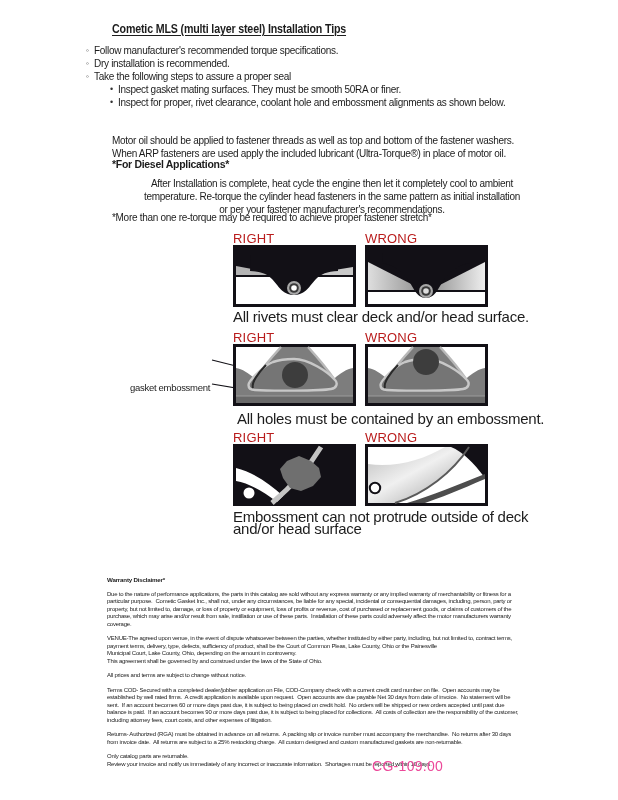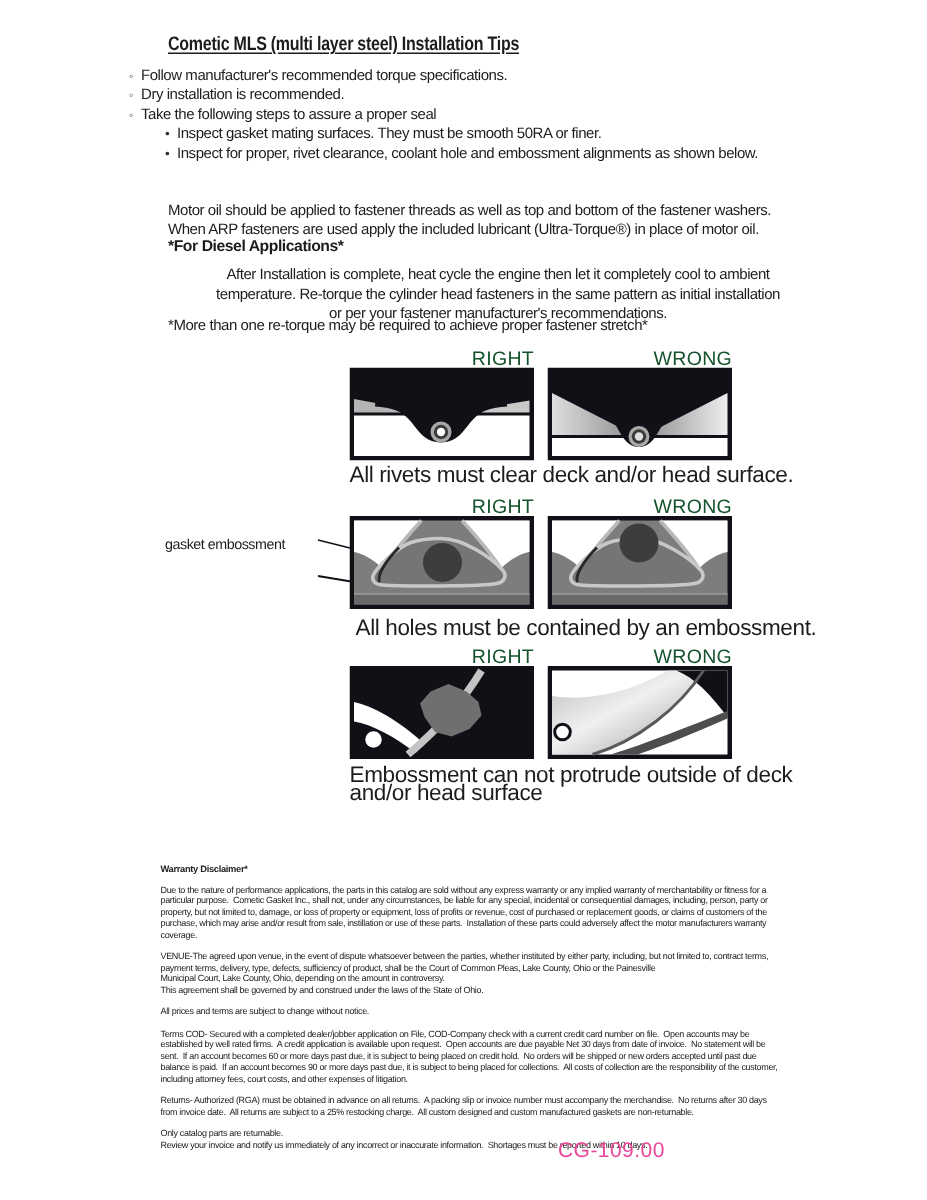--- a/index.html
+++ b/index.html
@@ -32,22 +32,22 @@
   .diesel-heading {
     position:absolute; left:112px; top:118px;
     font-size:10.5px; font-weight:bold; letter-spacing:-0.3px;margin-top:40px;
   }
   .para { position:absolute; left:112px; width:440px; white-space:pre-wrap; }
   .p1 { top:134px; }
   .p2 { top:177px;text-align:center; }
   .p3 { top:211px; }
 
   .diag-label {
-    position:absolute; width:123px; text-align:right;
-    font-size:13px; letter-spacing:0.2px; color:#14532d;
+    position:absolute; width:123px; text-align:left;
+    font-size:13px; letter-spacing:0.2px; color:#b91c1c;
   }
   .diag-box { position:absolute; width:123px; height:62px; }
   .diag-box svg { display:block; width:123px; height:62px; }
   .caption { position:absolute; font-size:15px; letter-spacing:-0.25px; line-height:12px; white-space:pre-wrap; }
 
   .col-left  { left:233px; }
   .col-right { left:365px; }
   .row1-label { top:231px; }
   .row1-box   { top:245px; }
   .cap1 { left:233px; top:311px; }
@@ -57,21 +57,21 @@
   .row3-label { top:430px; }
   .row3-box   { top:444px; }
   .cap3 { left:233px; top:511px; }
 
   .ann {
     position:absolute; width:120px; text-align:right;
     font-size:9.5px; letter-spacing:-0.3px; line-height:11px;
     white-space:pre-line; color:#1c1c1c;
   }
   .ann-coolant { left:90px; top:344px; }
-  .ann-emboss  { left:90px; top:358px;text-align:center; }
+  .ann-emboss  { left:90px; top:382px; }
   .leader-svg { position:absolute; left:208px; top:352px; width:92px; height:48px; }
 
   .disclaimer {
     position:absolute; left:107px; top:576px; width:413px;
     font-size:6px; letter-spacing:-0.22px; line-height:7.5px; color:#222;
   }
   .disclaimer h4 { font-size:6.2px; font-weight:bold; margin-bottom:7px; letter-spacing:-0.2px; }
   .disclaimer p { margin-bottom:7px; white-space:pre-wrap; }
 
   .doc-code {

